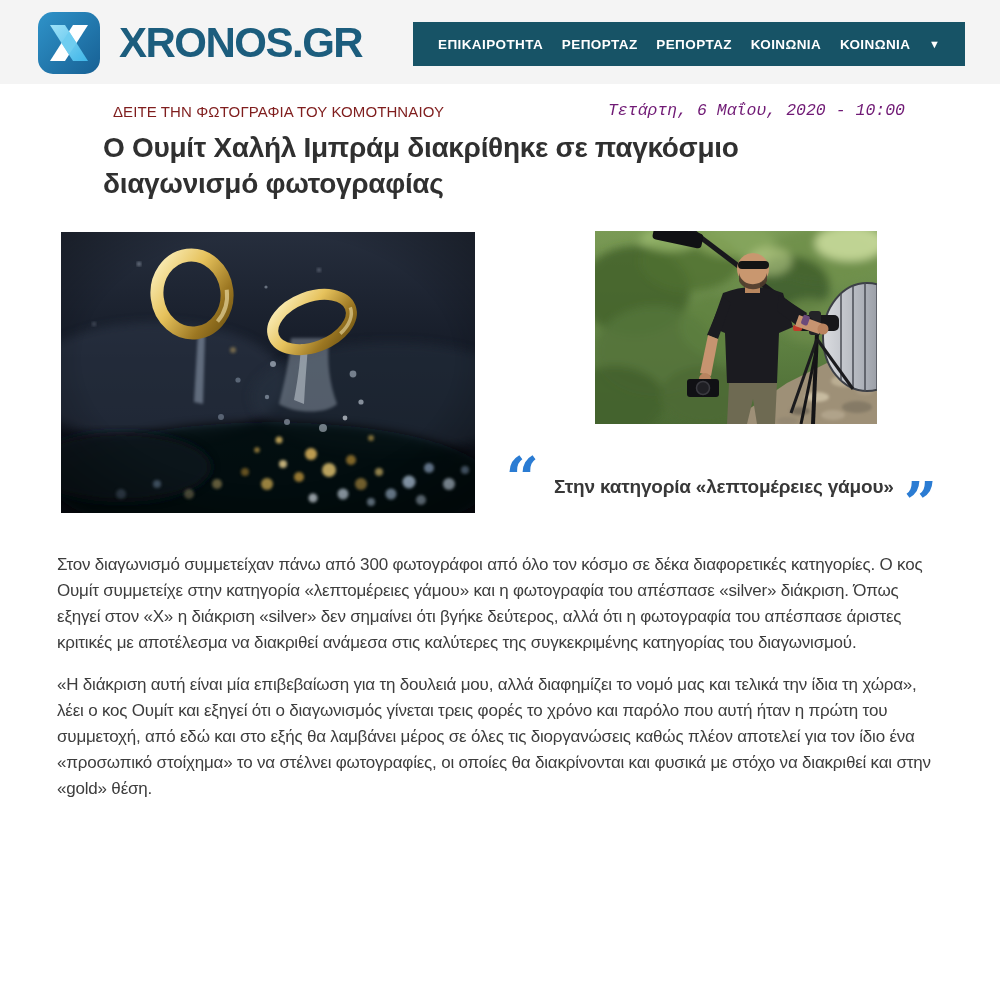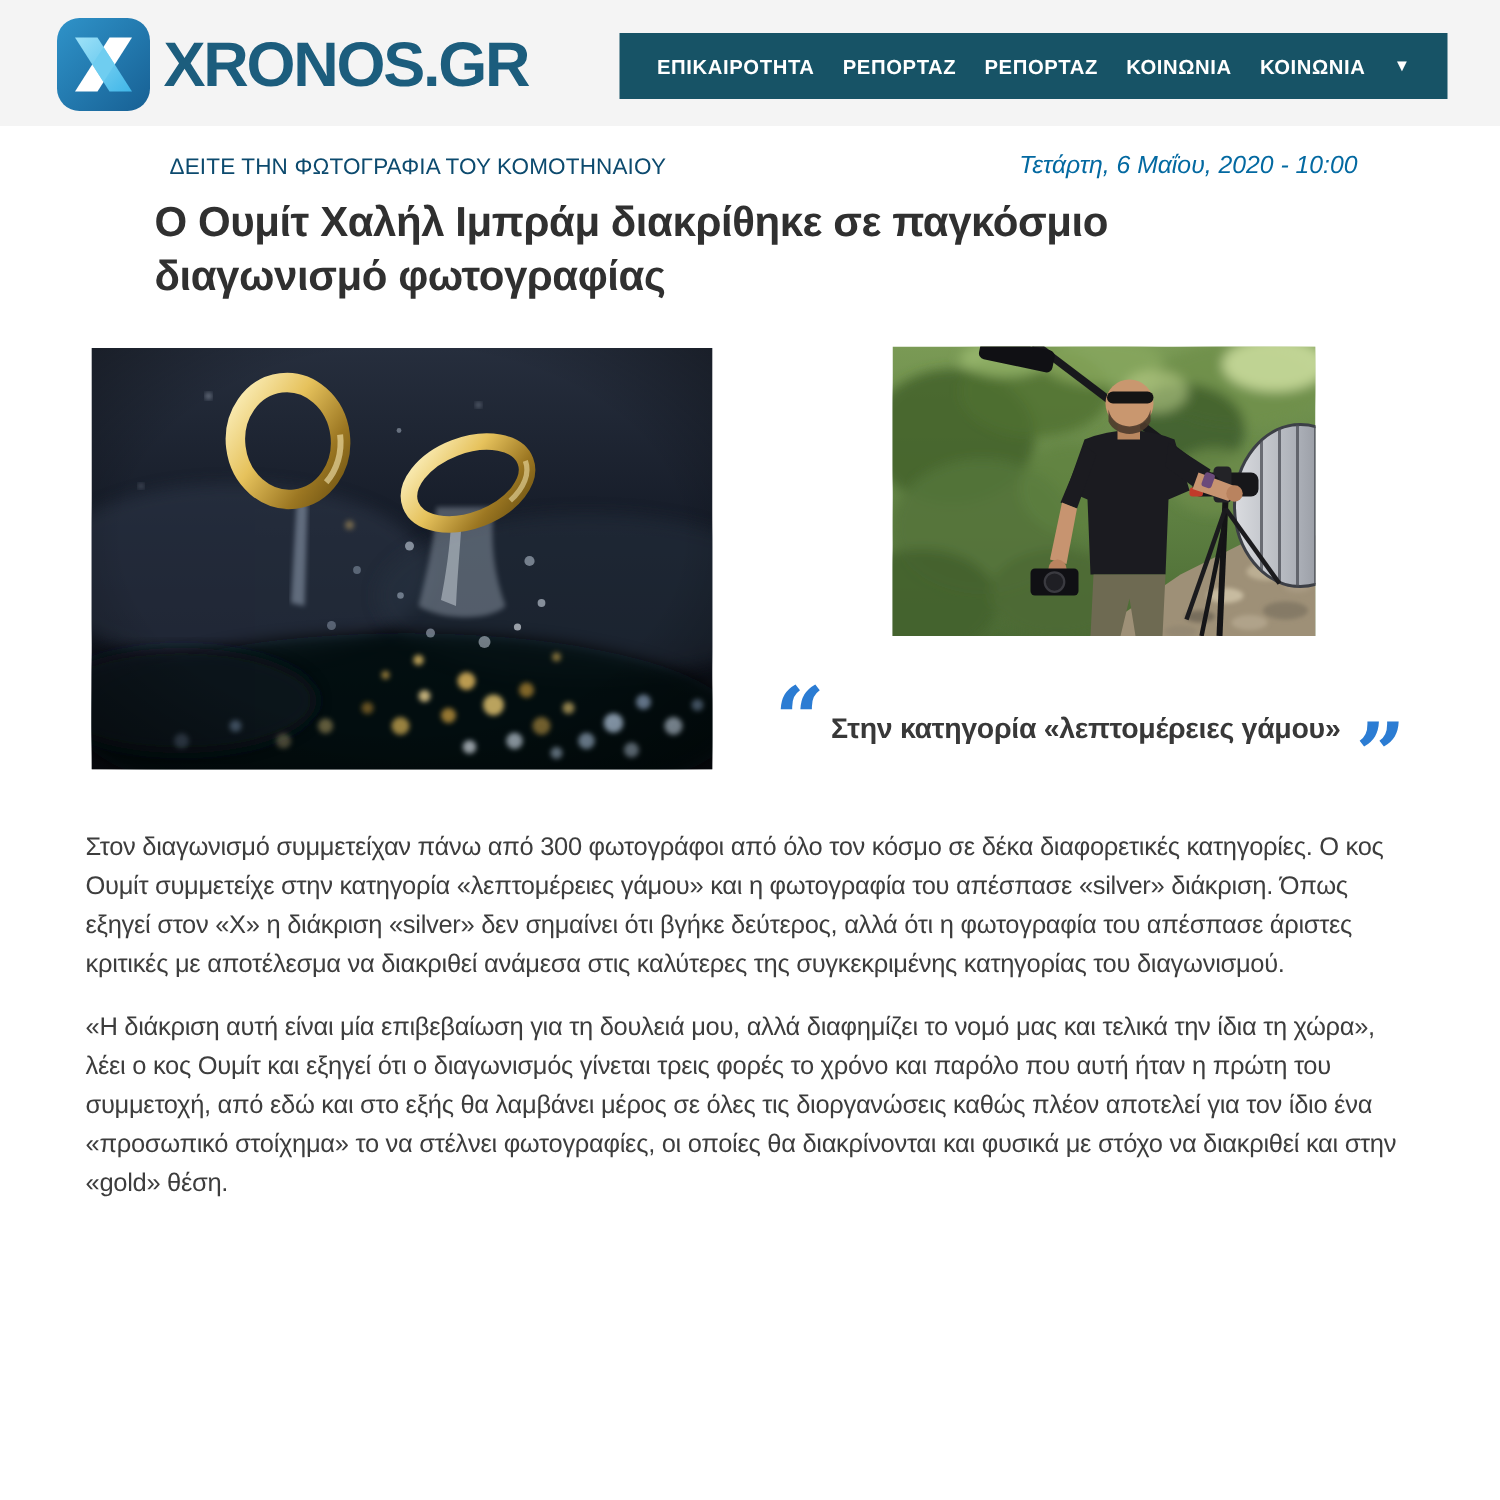--- a/index.html
+++ b/index.html
@@ -2,45 +2,45 @@
 <html><head>
 <meta charset="utf-8">
 <style>
   html,body{margin:0;padding:0;}
   body{
     width:1000px;height:1000px;position:relative;overflow:hidden;
     background:#ffffff;font-family:"Liberation Sans",sans-serif;
   }
   
   .site-header{position:absolute;top:0;left:0;width:1000px;height:84px;background:#f4f4f4;}
-  .logo{position:absolute;left:38px;top:12px;display:flex;align-items:center;gap:9px;text-decoration:none;cursor:pointer;}
+  .logo{position:absolute;left:38px;top:12px;display:flex;align-items:center;gap:19px;text-decoration:none;cursor:pointer;}
   .logo-icon svg{display:block;}
   .logo-text{font-size:42px;font-weight:bold;color:#1c5d7d;letter-spacing:-1.5px;}
   .main-nav{
     position:absolute;left:413px;top:22px;width:552px;height:44px;background:#175366;
     display:flex;align-items:center;justify-content:space-between;box-sizing:border-box;padding:0 25px;
   }
   .nav-item{color:#ffffff;font-size:13.5px;font-weight:bold;letter-spacing:.4px;text-decoration:none;cursor:pointer;white-space:nowrap;}
   .nav-caret{color:#ffffff;font-size:11px;cursor:pointer;line-height:1;}
   
-  .kicker{position:absolute;left:113px;top:103px;font-size:15px;color:#0c4a6e;letter-spacing:.1px;}
-  .date{position:absolute;right:95px;top:101px;font-size:16.5px;font-style:italic;color:#0369a1;}
+  .kicker{position:absolute;left:113px;top:103px;font-size:15px;color:#7f1d1d;letter-spacing:.1px;}
+  .date{position:absolute;right:95px;top:101px;font-size:16.5px;font-style:italic;color:#701a75;font-family:Liberation Mono, monospace;}
   .title{position:absolute;left:103px;top:130px;width:775px;margin:0;font-weight:700;
          font-size:28px;line-height:36px;color:#303030;letter-spacing:-.3px;}
   
   figure{margin:0;padding:0;}
   .photo-left{position:absolute;left:61px;top:232px;width:414px;height:281px;}
   .photo-right{position:absolute;left:595px;top:231px;width:282px;height:193px;}
   .photo-left svg,.photo-right svg{display:block;}
   
   .pull-quote{position:absolute;top:450px;right:63px;display:flex;align-items:flex-start;}
   .q-mark{font-family:"DejaVu Serif",serif;font-weight:bold;font-size:58px;color:#2b7cd3;line-height:1;}
   .q-open{margin-top:0;}
   .q-close{margin-top:24px;}
-  .q-text{font-size:19px;font-weight:bold;color:#383838;margin:26px 10px 0 4px;letter-spacing:-.2px;white-space:nowrap;}
+  .q-text{font-size:19px;font-weight:bold;color:#383838;margin:26px 10px 0 15px;letter-spacing:-.2px;white-space:nowrap;}
   
   .body-text{position:absolute;left:57px;top:552px;width:886px;}
   .body-text p{margin:0 0 16px 0;font-size:17px;line-height:26px;color:#3d3d3d;letter-spacing:-.2px;}
 </style>
 </head>
 <body>
 
 <header class="site-header">
   <a class="logo">
     <span class="logo-icon">

